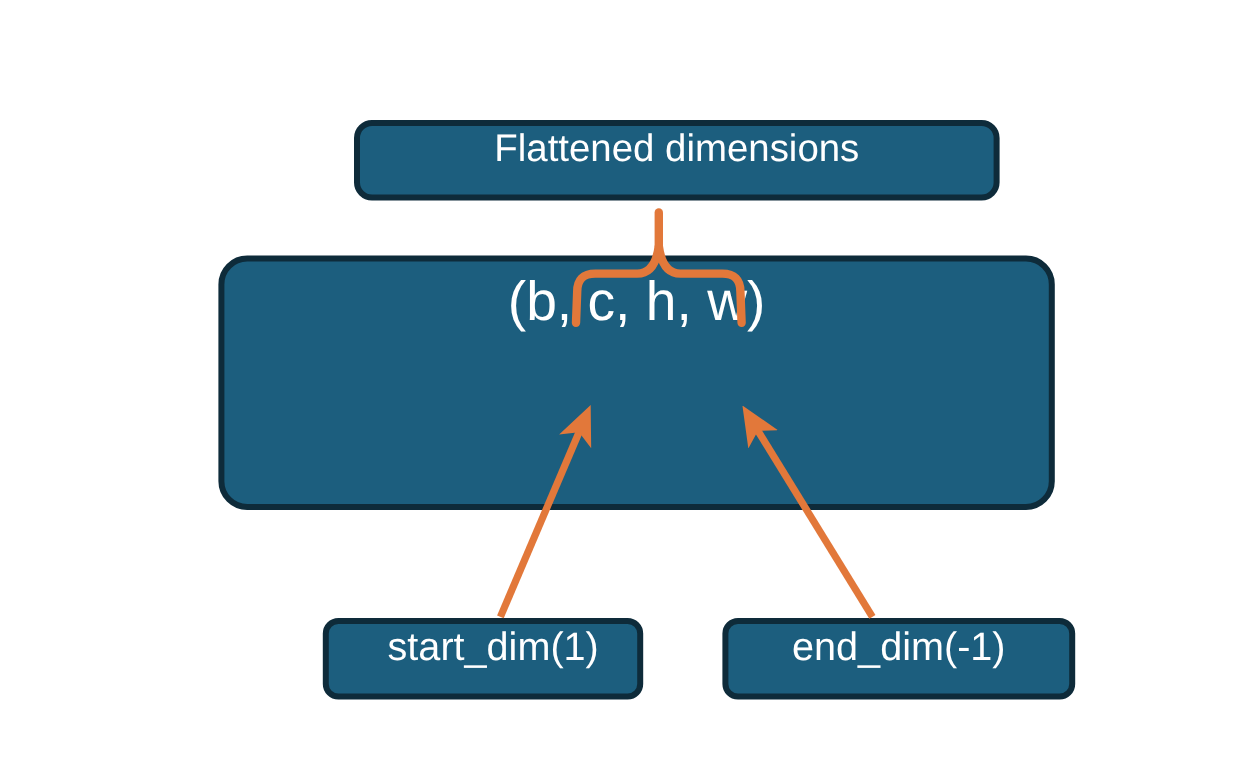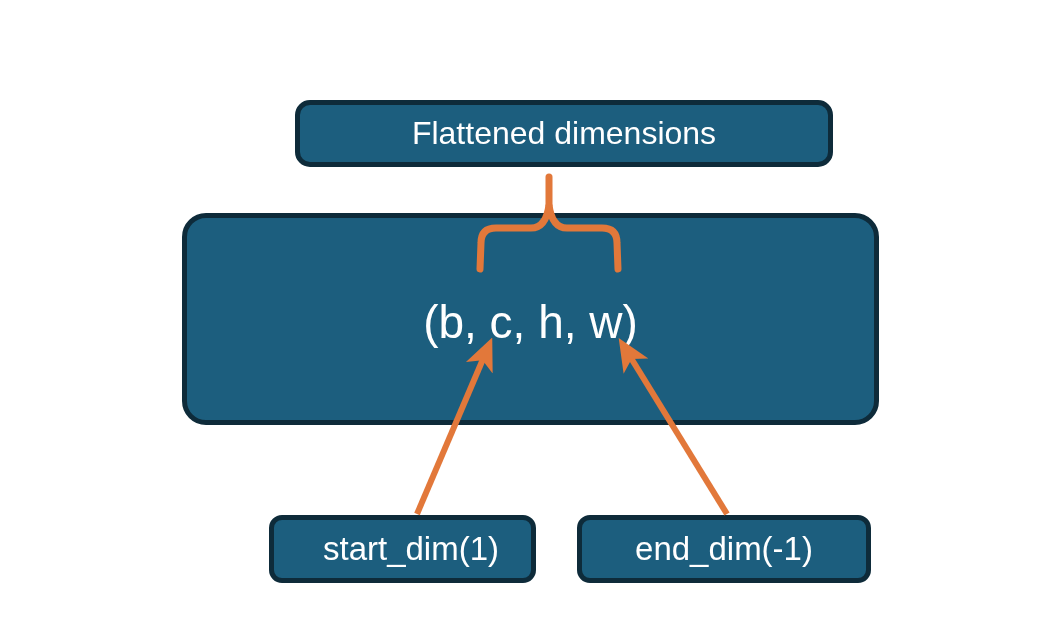--- a/index.html
+++ b/index.html
@@ -19,21 +19,20 @@
     font-family: "Liberation Sans", sans-serif;
     overflow: hidden;
   }
   .node {
     position: absolute;
     box-sizing: border-box;
     background: var(--node-fill, #1c5e7e);
     border: 5px solid var(--node-border, #0e2b3a);
     color: var(--text, #ffffff);
     display: flex;
-    align-items: center;
     justify-content: center;
     white-space: nowrap;
     z-index: 1;
   }
   .node-flattened {
     left: 295px; top: 100px;
     width: 538px; height: 67px;
     border-radius: 15px;
     font-size: 32px;
   }
@@ -45,21 +44,21 @@
   }
   .node-tensor .label { margin-top: 6px; }
   .node-start {
     left: 269px; top: 515px;
     width: 267px; height: 68px;
     border-radius: 13px;
     font-size: 33px;
     padding-left: 17px;
   }
   .node-end {
-    left: 577px; top: 515px;
+    left: 602px; top: 515px;
     width: 294px; height: 68px;
     border-radius: 13px;
     font-size: 33px;
   }
   .overlay {
     position: absolute;
     left: 0; top: 0;
     width: 1038px; height: 632px;
     z-index: 2;
     pointer-events: none;

